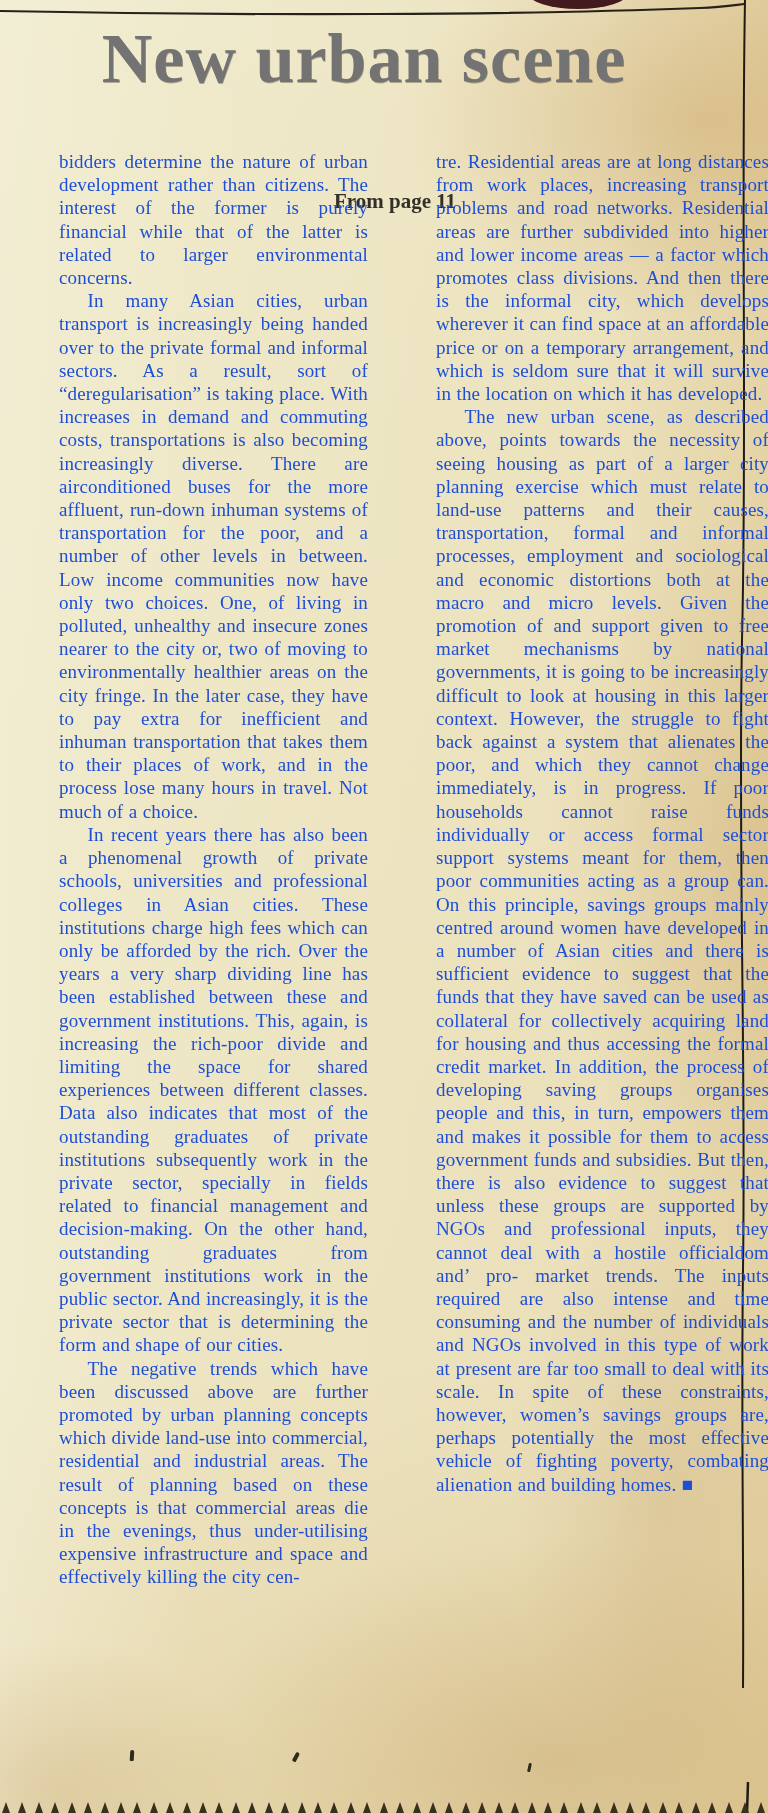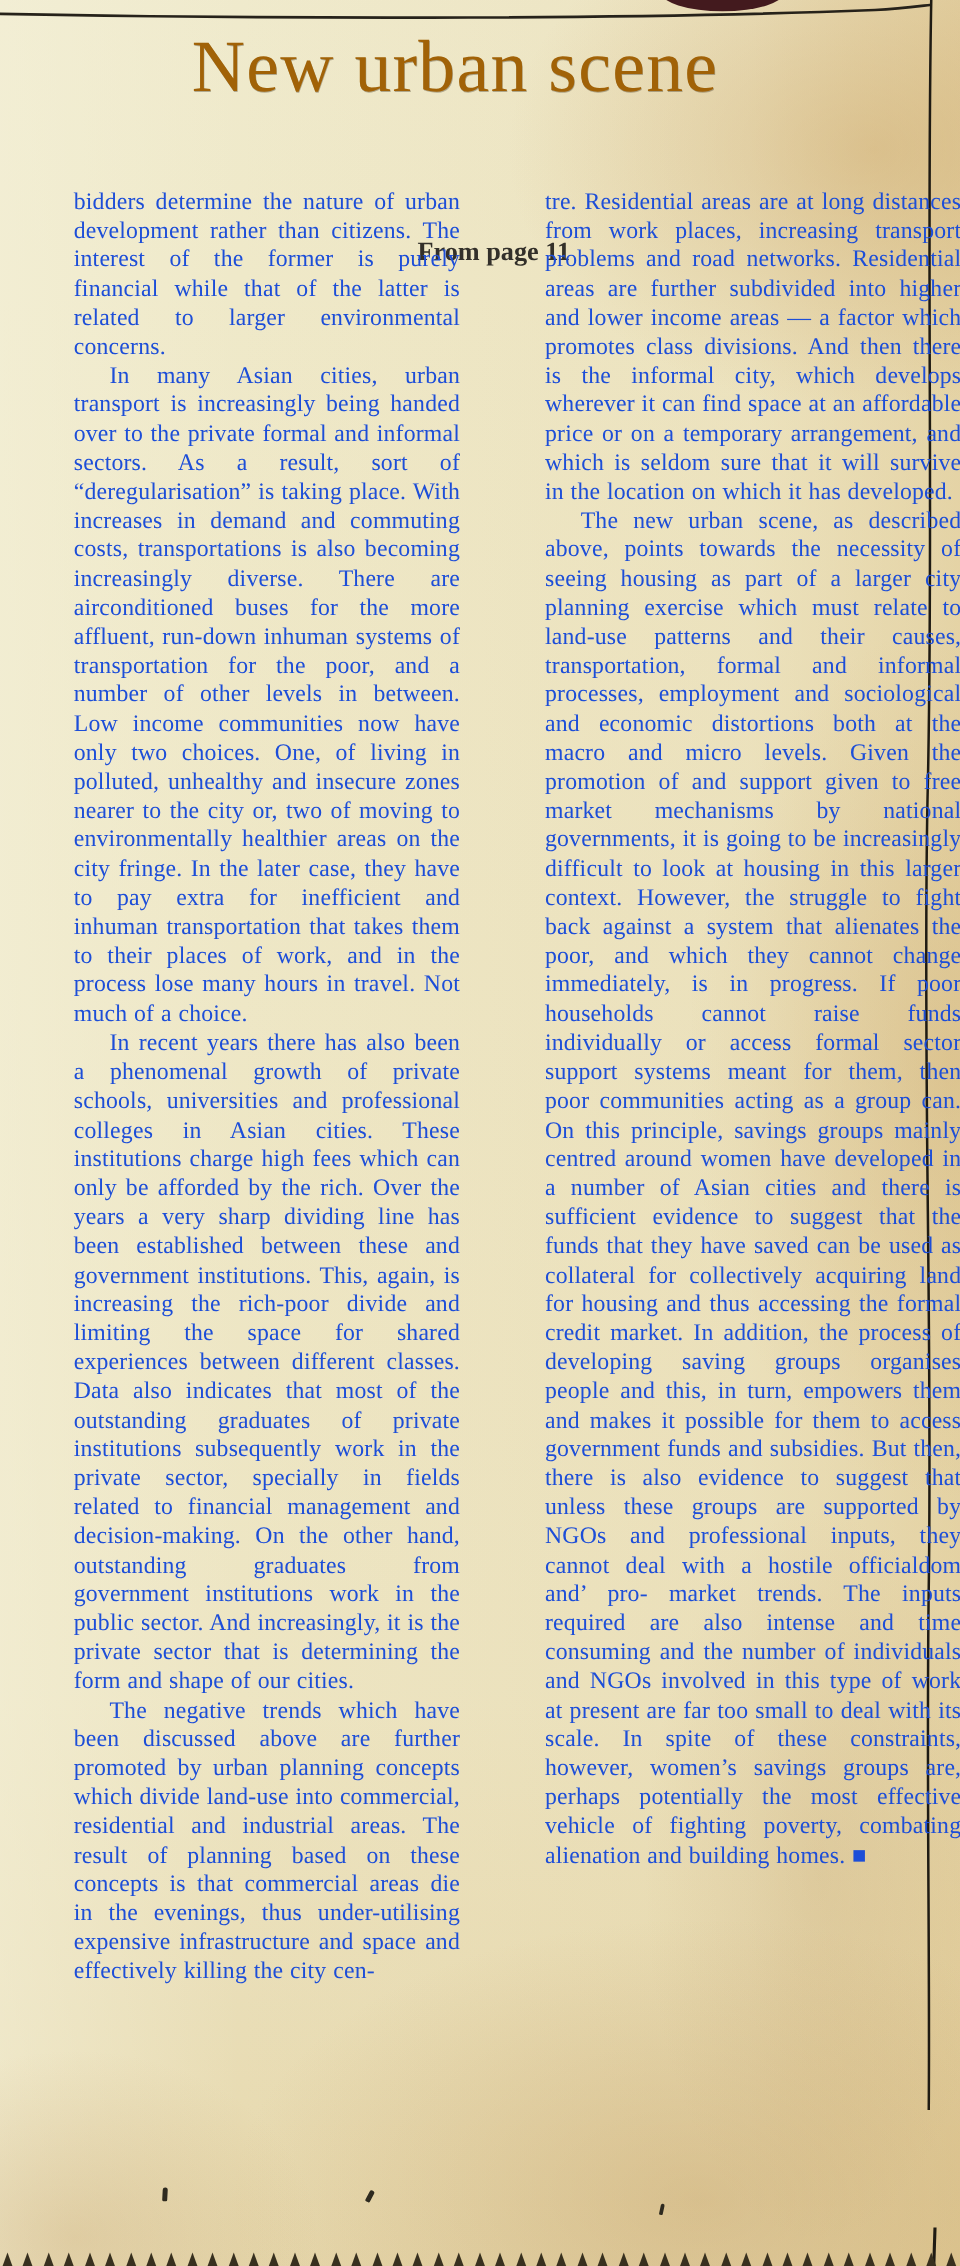--- a/index.html
+++ b/index.html
@@ -21,24 +21,24 @@
   }
   .rules-overlay {
     position: absolute; left: 0; top: 0; width: 768px; height: 1813px;
     pointer-events: none;
   }
   .masthead {
     position: absolute; left: 0; top: 24px; width: 768px;
     text-align: center;
   }
   .headline {
-    font-size: 59px;
-    font-weight: normal;
+    font-size: 70px;
+    font-weight: bold;
     letter-spacing: 1px;
-    color: #a16207;
+    color: #737373;
     line-height: 1.0;
     margin: 0;
     padding-right: 40px;
     text-shadow: 0.5px 0.5px 0.5px rgba(60,50,30,0.35);
   }
   .subhead {
     position: absolute; left: 0; top: 189px; width: 790px;
     text-align: center;
     font-size: 21px;
     font-weight: bold;

